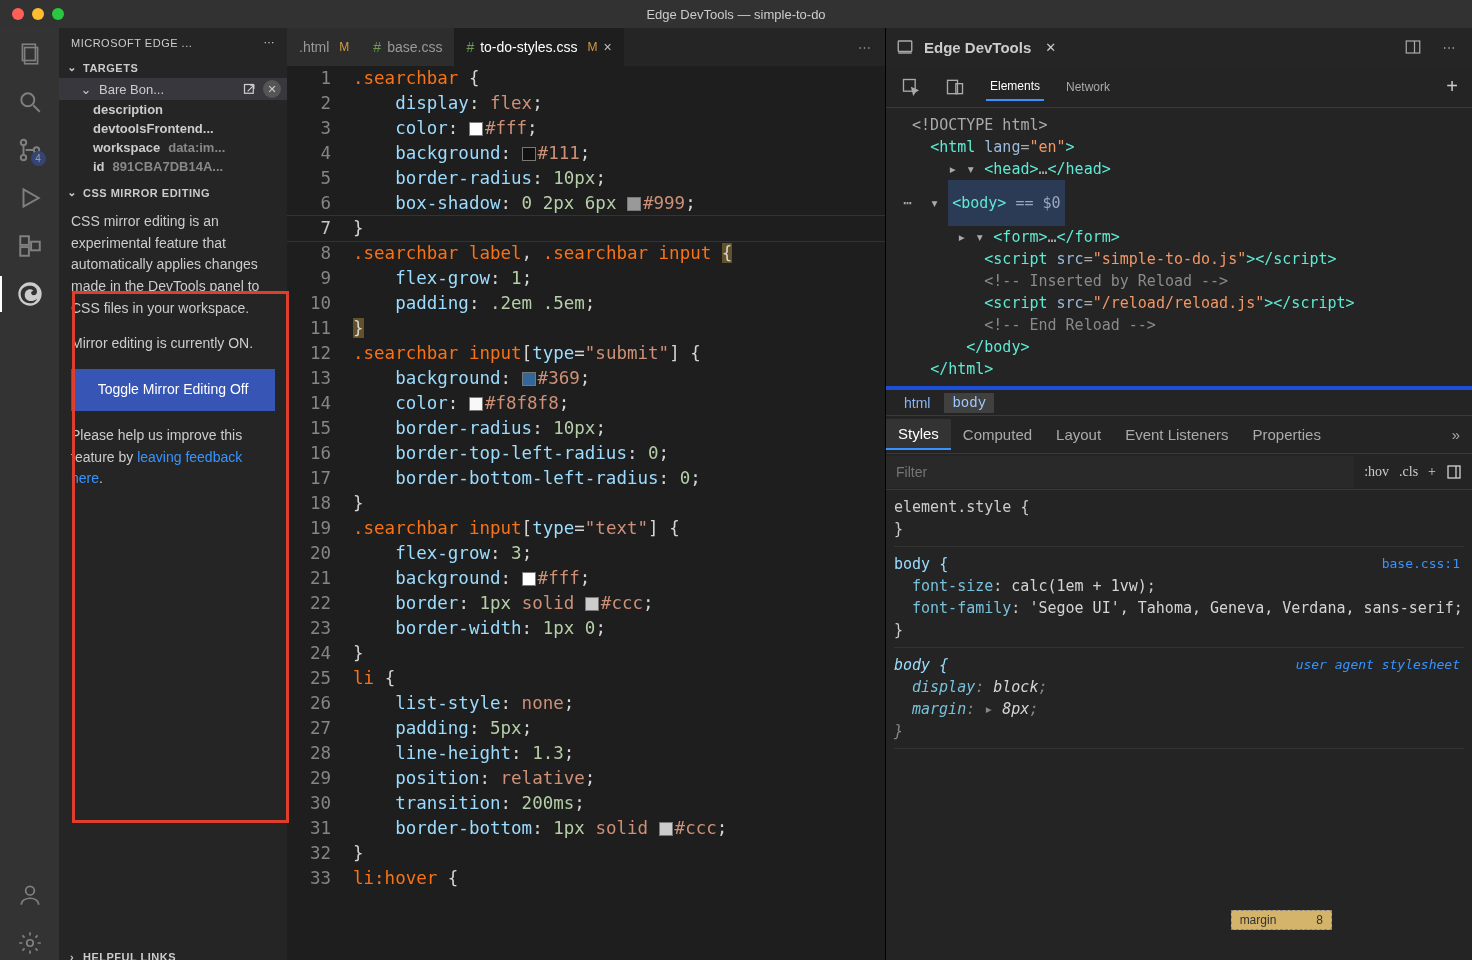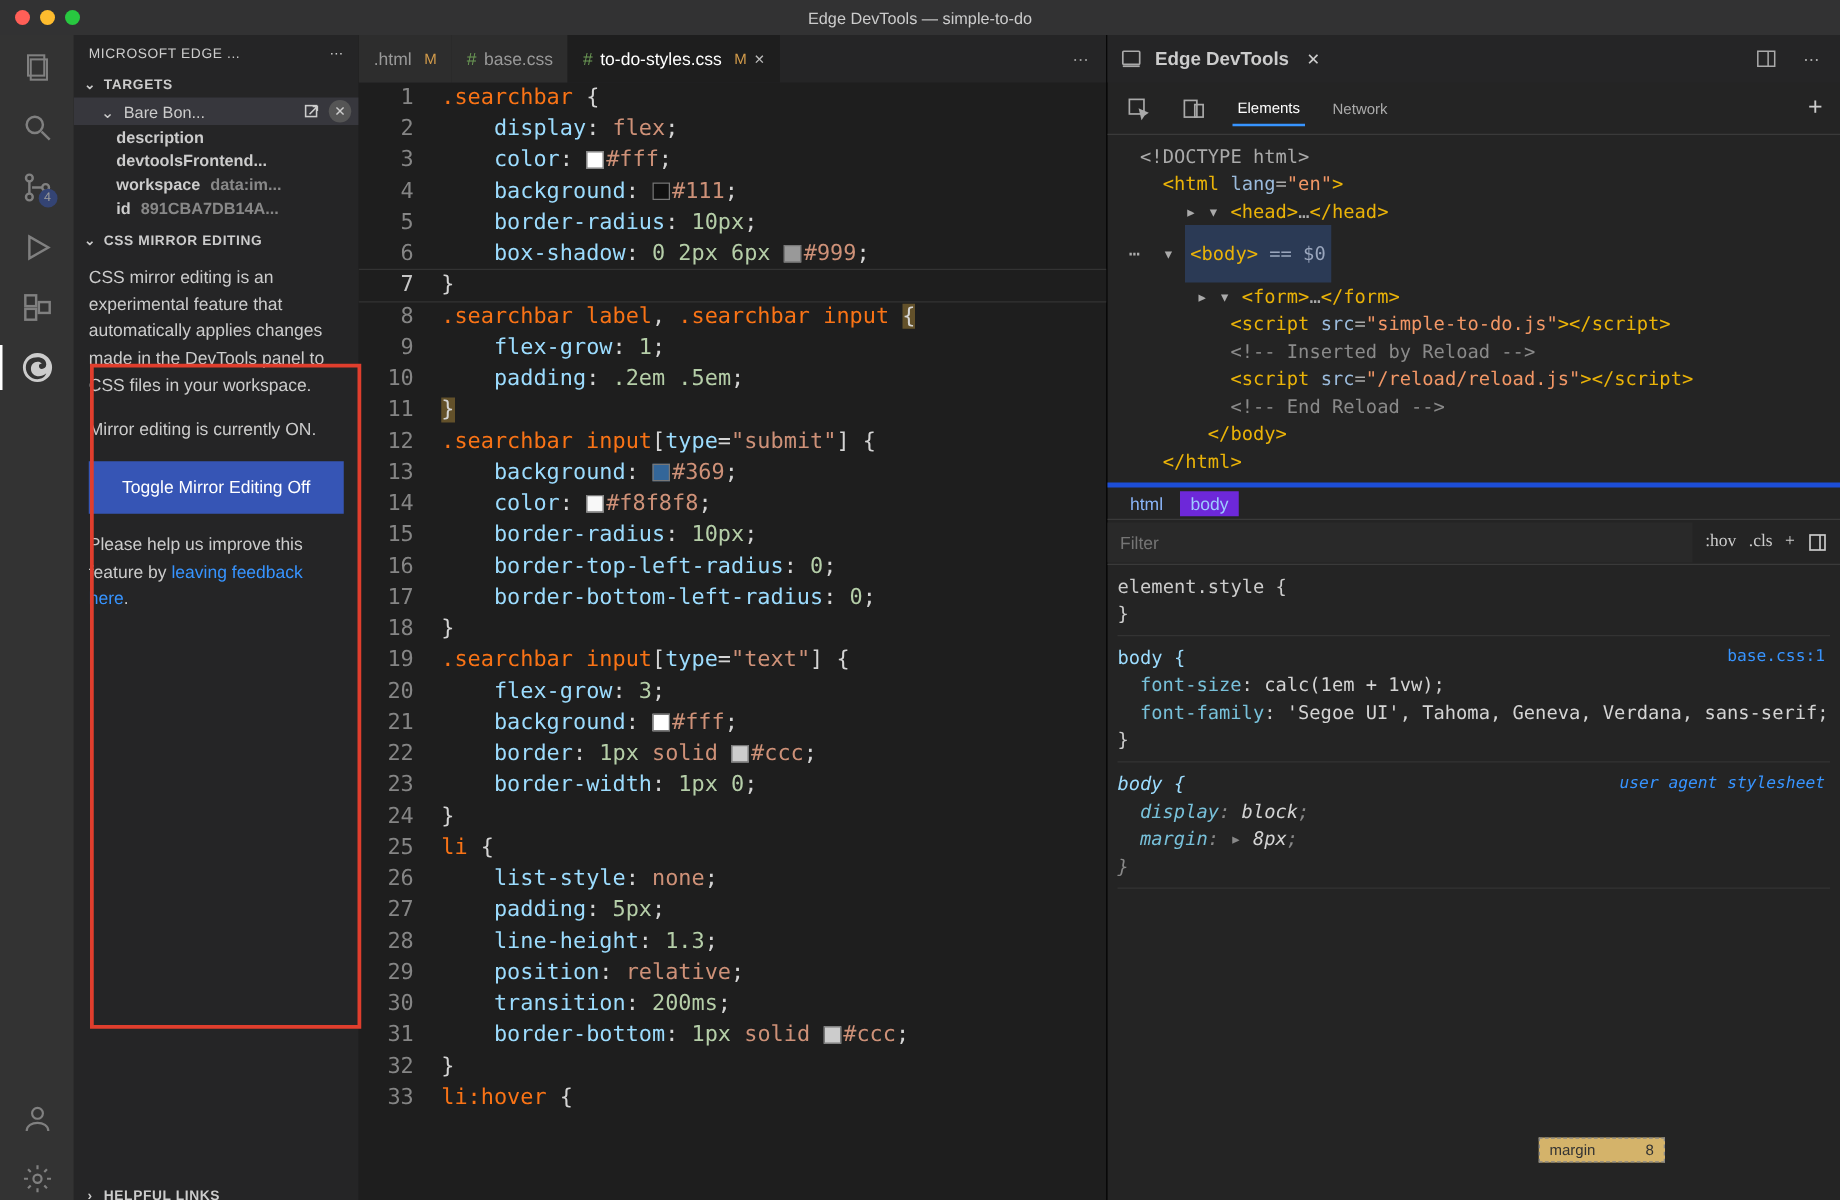--- a/index.html
+++ b/index.html
@@ -51,29 +51,29 @@
 .dt-hdr { height:38px; display:flex; align-items:center; gap:10px; padding:0 10px; background:#252526; }
 .dt-hdr .ic { opacity:.8; cursor:pointer; }
 .dt-title { font-weight:600; font-size:15px; }
 .dt-hdr .spacer { flex:1; }
 .dt-iconbtn { width:26px; height:26px; display:flex; align-items:center; justify-content:center; opacity:.8; cursor:pointer; }
 .dt-tabbar { height:42px; display:flex; align-items:center; gap:18px; padding-left:12px; border-bottom:1px solid #3a3a3a; }
 .dt-tab { padding:6px 4px; color:#aaa; cursor:pointer; font-size:12px; }
 .dt-tab.active { color:#fff; border-bottom:2px solid #3794ff; }
 .plus { margin-left:auto; margin-right:14px; font-size:20px; color:#ccc; cursor:pointer; }
 .dom { padding:6px 8px; font-family:Menlo, Consolas, monospace; font-size:15px; line-height:22px; color:#aaa; white-space:pre; flex:0 0 auto; }
-.tag { color:#eab308;margin-top:11px; }
+.tag { color:#5eead4;margin-top:11px; }
 .attr { color:#9bbbdc; }
 .str { color:#f29766; }
 .cmt { color:#8a8a8a; }
 .eq { color:#aaa; }
 .selrow { background:#2b3a55; display:inline-block; padding:12px 4px; color:#9aa6bd; }
 .crumbs { height:30px; display:flex; align-items:center; padding-left:10px; gap:6px; border-top:4px solid #1d4ed8; border-bottom:1px solid #3a3a3a; font-size:14px; }
 .crumb { padding:2px 8px; color:#8ab4f8; cursor:pointer; }
-.crumb.active { background:#6d28d9; color:#9ecbff; }
+.crumb.active { background:#404040; color:#9ecbff;font-family:Liberation Mono, monospace; }
 .style-tabs { height:38px; display:flex; align-items:center; border-bottom:1px solid #3a3a3a; }
 .style-tab { padding:6px 12px; color:#aaa; cursor:pointer; font-size:15px; }
 .style-tab.active { background:#333; color:#fff; border-bottom:2px solid #3794ff; }
 .style-tab.more { margin-left:auto; }
 .filter-row { height:36px; display:flex; align-items:center; border-bottom:1px solid #3a3a3a; }
 .filter-row input { flex:1; background:#292929; border:none; color:#ccc; padding:8px 10px; font-size:14px; outline:none; }
 .filter-btns { display:flex; align-items:center; gap:10px; padding:0 10px; color:#ccc; font-family:Liberation Serif, serif; font-size:14px; }
 .filter-btns span { cursor:pointer; }
 .styles { flex:1; padding:6px 8px; font-family:Menlo, Consolas, monospace; font-size:15px; line-height:22px; overflow:auto; }
 .rule { margin-bottom:6px; border-bottom:1px solid #333; padding-bottom:6px; position:relative; }
@@ -307,20 +307,28 @@
           <span class="tag">&lt;script</span> <span class="attr">src</span>=<span class="str">"simple-to-do.js"</span><span class="tag">&gt;&lt;/script&gt;</span>
           <span class="cmt">&lt;!-- Inserted by Reload --&gt;</span>
           <span class="tag">&lt;script</span> <span class="attr">src</span>=<span class="str">"/reload/reload.js"</span><span class="tag">&gt;&lt;/script&gt;</span>
           <span class="cmt">&lt;!-- End Reload --&gt;</span>
         <span class="tag">&lt;/body&gt;</span>
     <span class="tag">&lt;/html&gt;</span></div>
     <div class="crumbs">
       <span class="crumb">html</span>
       <span class="crumb active">body</span>
     </div>
+    <div class="style-tabs">
+      <span class="style-tab active">Styles</span>
+      <span class="style-tab">Computed</span>
+      <span class="style-tab">Layout</span>
+      <span class="style-tab">Event Listeners</span>
+      <span class="style-tab">Properties</span>
+      <span class="style-tab more">»</span>
+    </div>
     <div class="filter-row">
       <input placeholder="Filter" style="">
       <div class="filter-btns">
         <span>:hov</span>
         <span>.cls</span>
         <span>+</span>
         <span>
             <svg width="16" height="16" viewBox="0 0 24 24" fill="none" stroke="#ccc" stroke-width="2">
               <rect x="3" y="3" width="18" height="18"></rect>
               <line x1="15" y1="3" x2="15" y2="21"></line>

